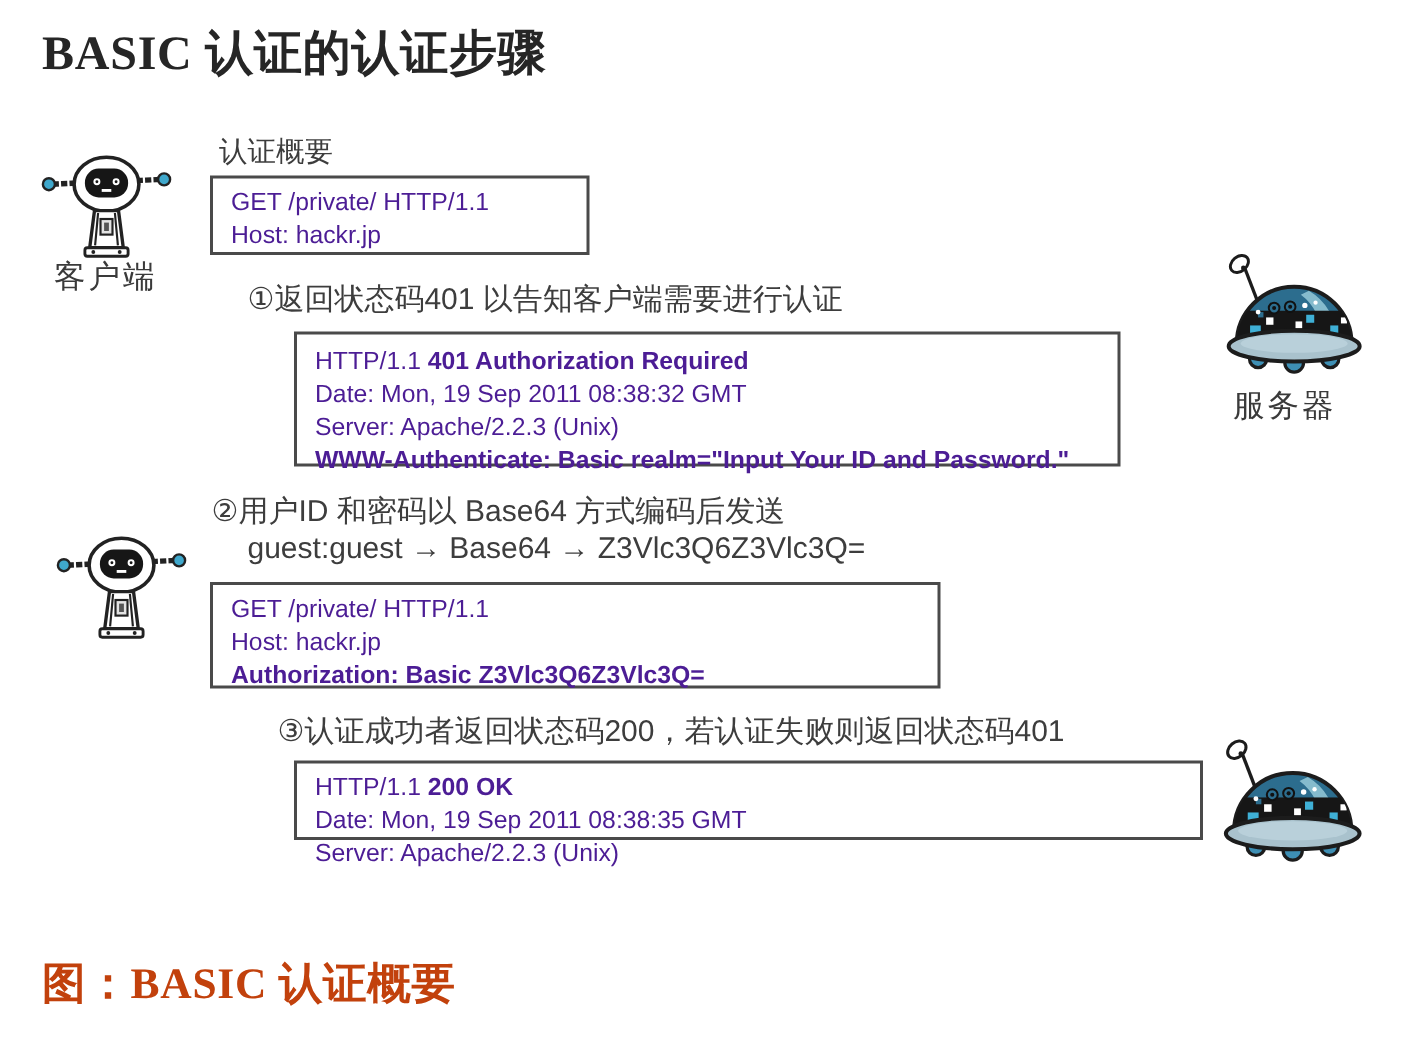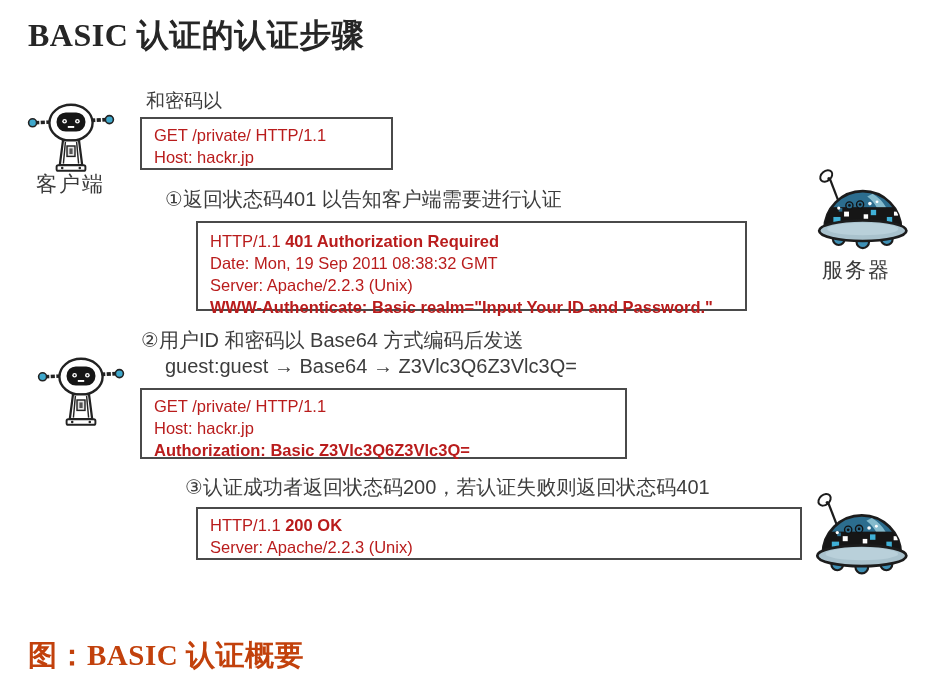--- a/index.html
+++ b/index.html
@@ -14,21 +14,21 @@
   }
   .caption{
     font-family:"Liberation Serif","DejaVu Serif",serif;font-weight:bold;
     font-size:29px;color:#c2410c;letter-spacing:0.5px;white-space:nowrap;
   }
   .actor-label{font-size:21px;color:#3a3a3a;letter-spacing:2px;white-space:nowrap;}
   .step-label{font-size:20px;color:#3d3d3d;white-space:nowrap;}
   .small-label{font-size:19px;color:#3d3d3d;white-space:nowrap;}
   .msg-box{
     box-sizing:border-box;border:2px solid #4a4a4a;background:#ffffff;
-    padding:5px 12px;font-size:16.5px;line-height:22px;color:#b91c1c;
+    padding:5px 12px;font-size:16.5px;line-height:22px;color:#4c1d95;
   }
   .msg-box .line{white-space:nowrap;}
   .b{font-weight:bold;}
   svg.robot{display:block;}
 </style>
 </head>
 <body>
 
 <svg width="0" height="0" style="position:absolute" aria-hidden="true">
   <defs>
@@ -109,21 +109,21 @@
 
 <div id="stage">
 
   <div class="abs title" style="left:28px;top:14px;">BASIC 认证的认证步骤</div>
 
   <svg class="robot abs" style="left:20px;top:98px;" width="102" height="76">
     <use href="#client-robot"></use>
   </svg>
   <div class="abs actor-label" style="left:36px;top:170px;">客户端</div>
 
-  <div class="abs small-label" style="left:146px;top:88px;">和密码以</div>
+  <div class="abs small-label" style="left:146px;top:88px;">认证概要</div>
 
   <div class="abs msg-box" style="left:140px;top:117px;width:253px;height:53px;">
     <div class="line">GET /private/ HTTP/1.1</div>
     <div class="line">Host: hackr.jp</div>
   </div>
 
   <div class="abs step-label" style="left:165px;top:186px;">①返回状态码401 以告知客户端需要进行认证</div>
 
   <div class="abs msg-box" style="left:196px;top:221px;width:551px;height:90px;padding-top:7px;">
     <div class="line"><span>HTTP/1.1 </span><span class="b">401 Authorization Required</span></div>
@@ -147,20 +147,21 @@
   <div class="abs msg-box" style="left:140px;top:388px;width:487px;height:71px;">
     <div class="line">GET /private/ HTTP/1.1</div>
     <div class="line">Host: hackr.jp</div>
     <div class="line b">Authorization: Basic Z3Vlc3Q6Z3Vlc3Q=</div>
   </div>
 
   <div class="abs step-label" style="left:185px;top:474px;">③认证成功者返回状态码200，若认证失败则返回状态码401</div>
 
   <div class="abs msg-box" style="left:196px;top:507px;width:606px;height:53px;">
     <div class="line"><span>HTTP/1.1 </span><span class="b">200 OK</span></div>
+    <div class="line">Date: Mon, 19 Sep 2011 08:38:35 GMT</div>
     <div class="line">Server: Apache/2.2.3 (Unix)</div>
   </div>
 
   <svg class="robot abs" style="left:810px;top:488px;" width="100" height="90">
     <use href="#server-robot"></use>
   </svg>
 
   <div class="abs caption" style="left:28px;top:636px;">图：BASIC 认证概要</div>
 
 </div>

